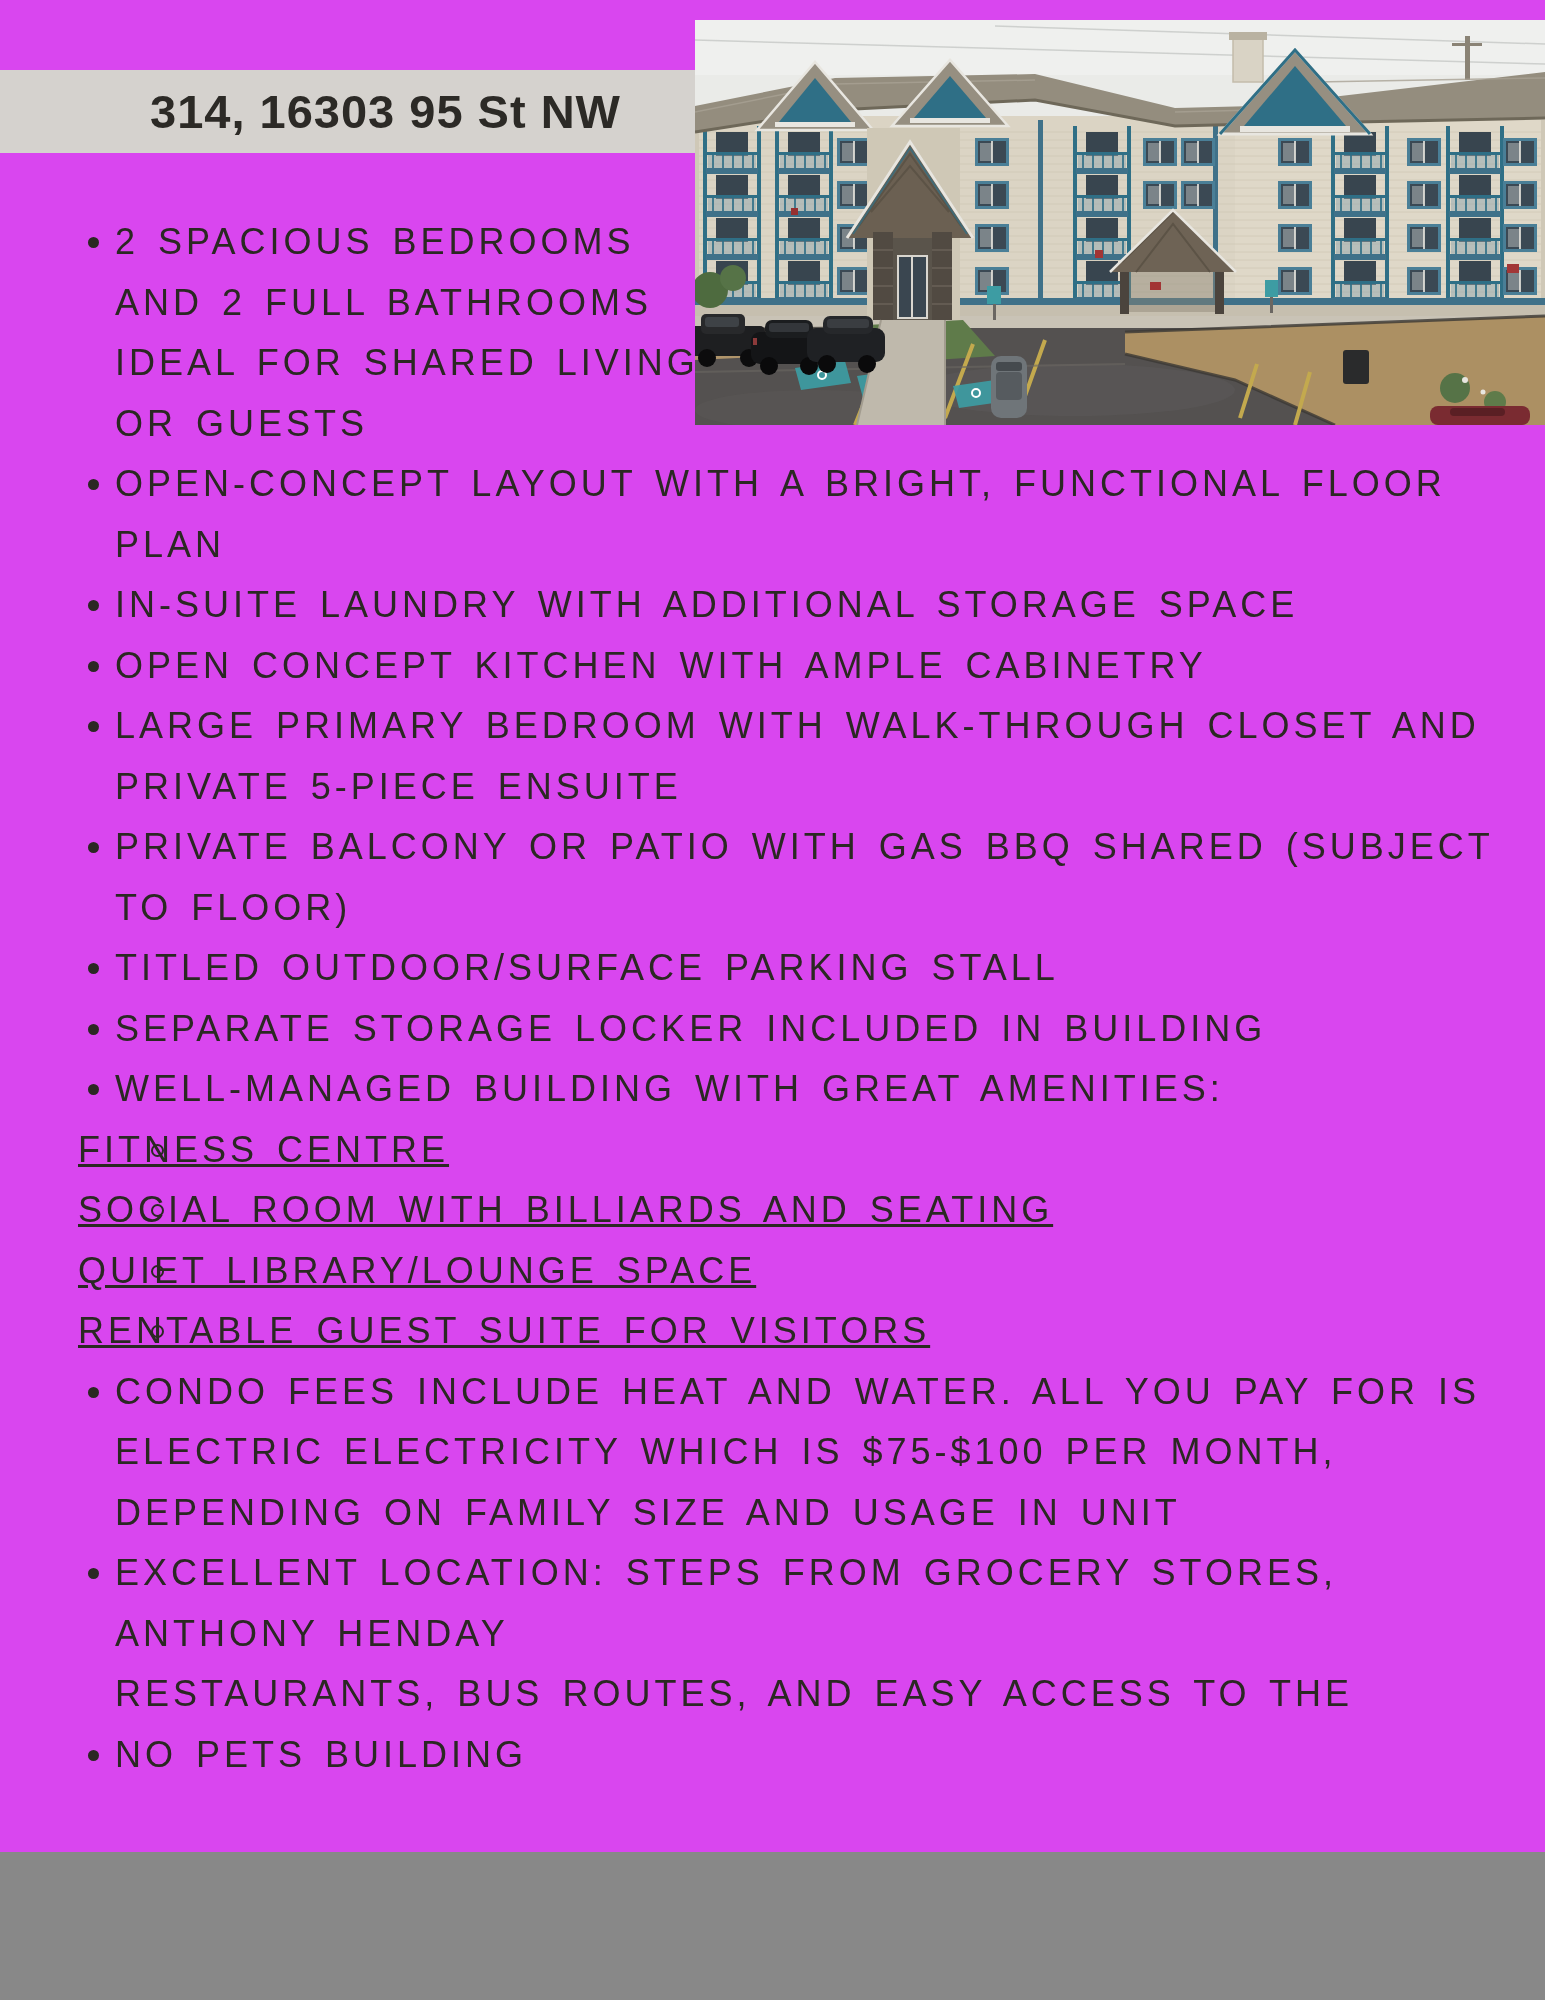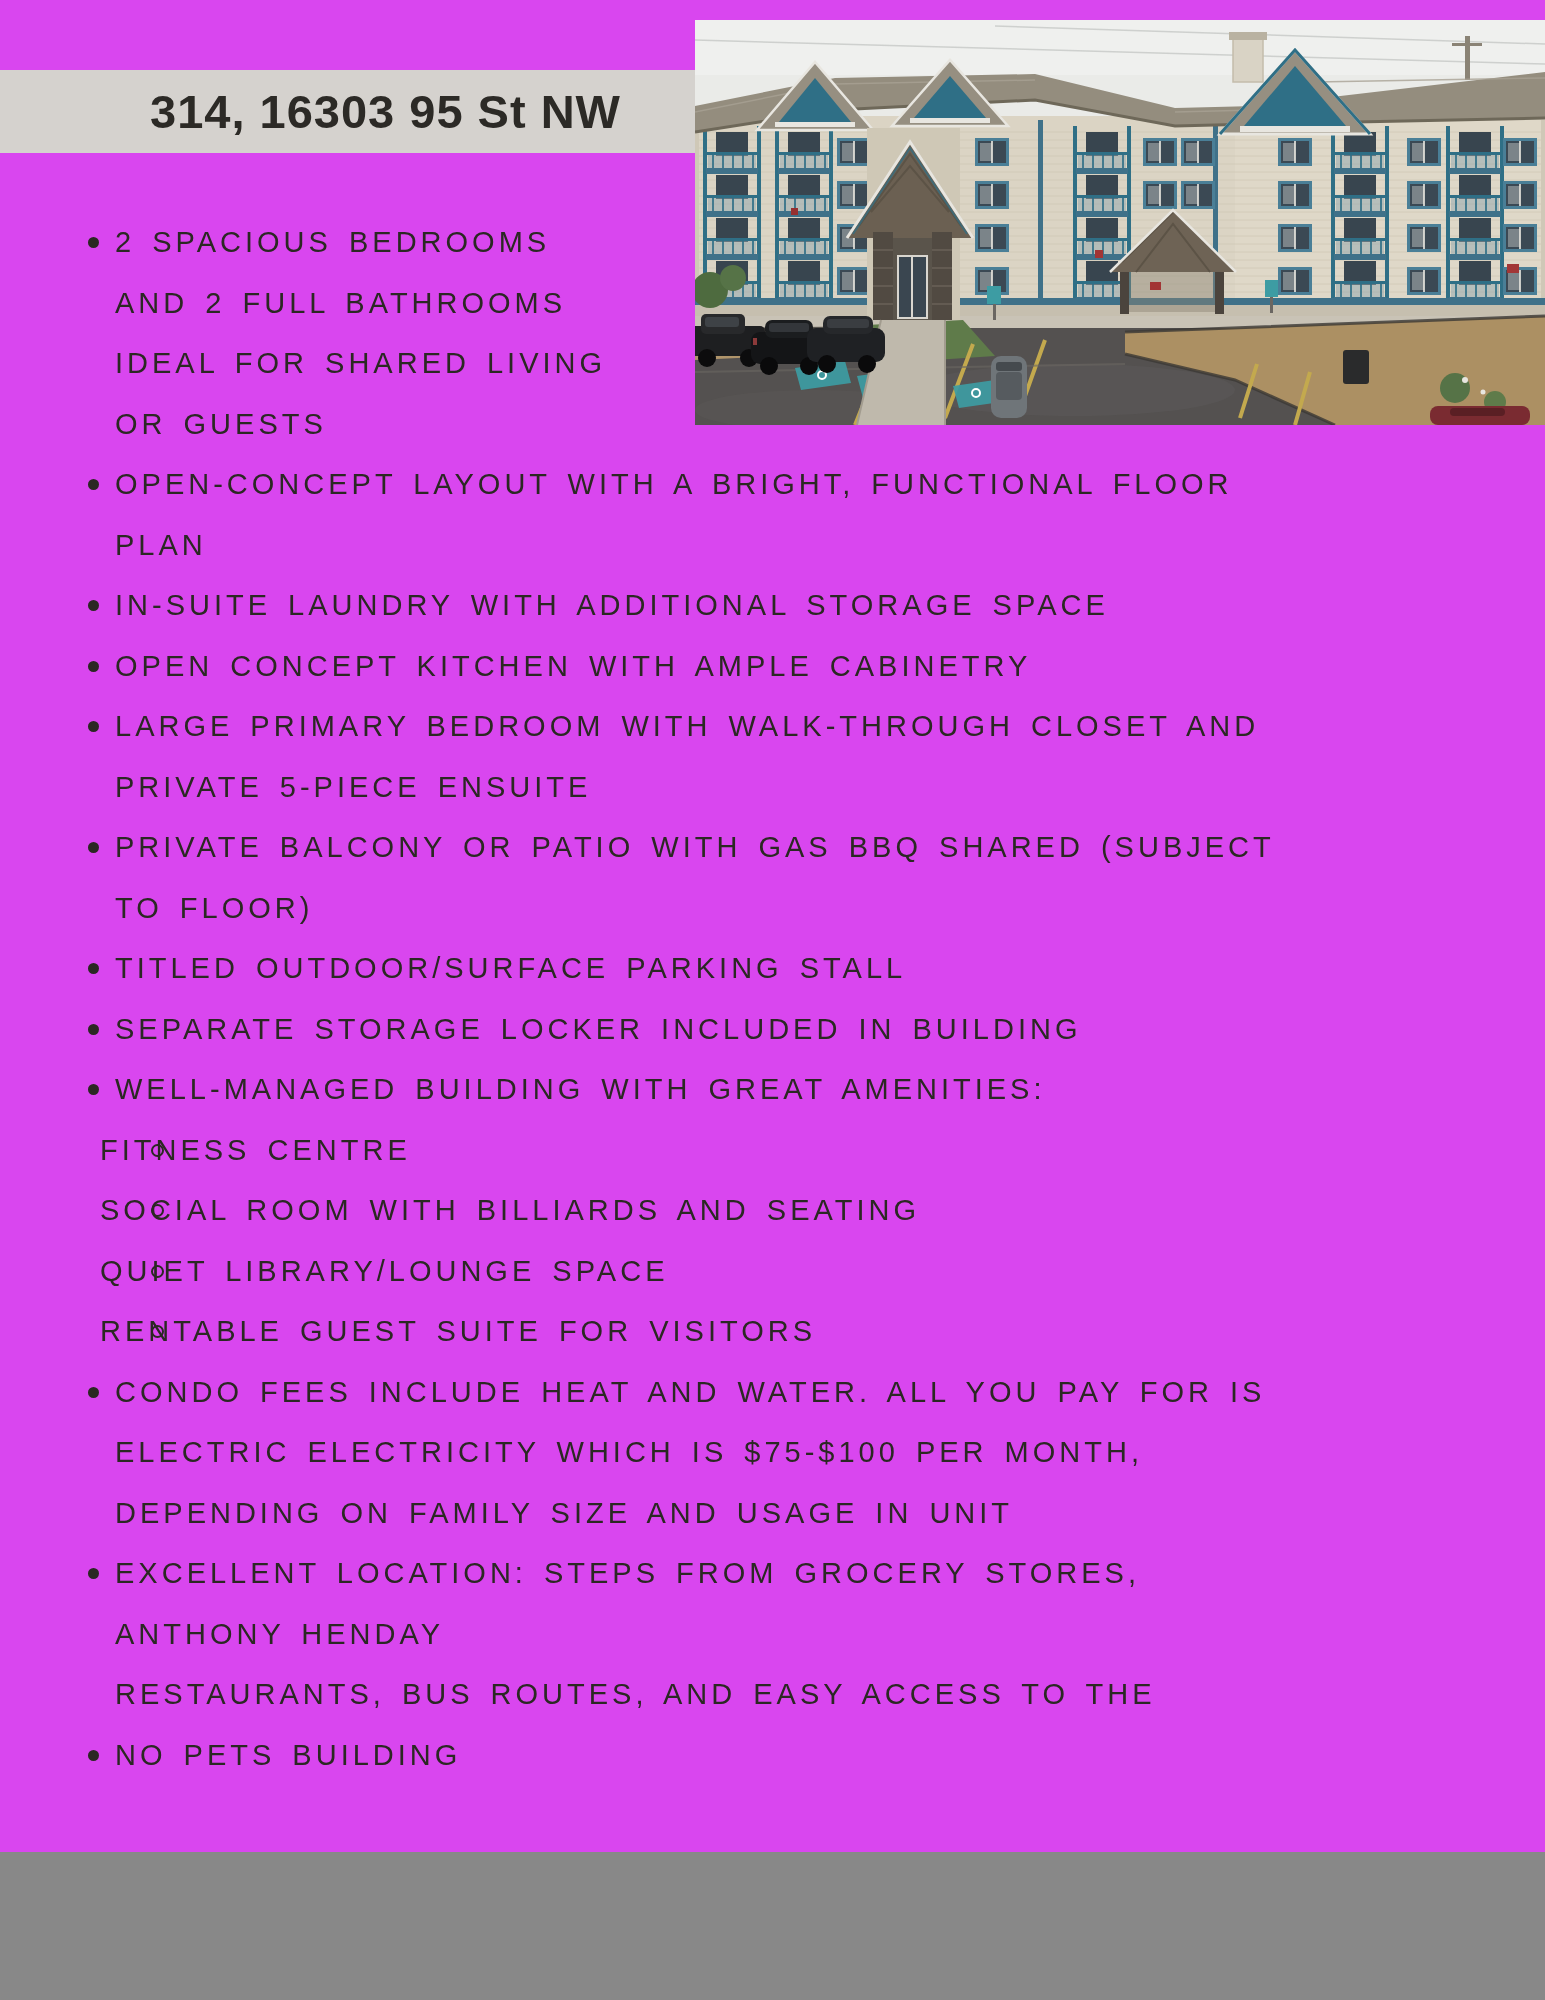--- a/index.html
+++ b/index.html
@@ -11,24 +11,24 @@
           display:flex;align-items:center;}
   .banner .title{margin-left:150px;font-size:47px;font-weight:700;color:#2C2A26;
                  letter-spacing:1px;white-space:nowrap;}
 
   
   .photo{position:absolute;left:695px;top:20px;width:850px;height:405px;overflow:hidden;}
   .photo svg{display:block;}
 
   
   .features{position:absolute;left:0;top:212px;width:1545px;}
-  .line{position:relative;height:60.5px;line-height:60.5px;font-size:29px;color:#2B2823;
+  .line{position:relative;height:60.5px;line-height:60.5px;font-size:36px;color:#2B2823;
         letter-spacing:4px;word-spacing:5px;white-space:nowrap;}
   .lvl1{padding-left:115px;}
-  .lvl2{padding-left:100px;}
+  .lvl2{padding-left:78px;text-decoration:underline;}
   .m1::before{content:"";position:absolute;left:88px;top:25px;width:11px;height:11px;
               border-radius:50%;background:#2B2823;}
   .m2::before{content:"";position:absolute;left:151px;top:24px;width:13px;height:13px;
               border-radius:50%;border:2.5px solid #2B2823;box-sizing:border-box;background:transparent;}
 
   
   .logo-box{position:absolute;left:3px;top:1862px;width:97px;height:100px;background:#FFFFFF;
             border-radius:4px;display:flex;align-items:center;justify-content:center;}
   .logo-r{font-family:"Liberation Serif",serif;font-weight:700;font-size:76px;color:#F6F3EB;
           line-height:1;}

